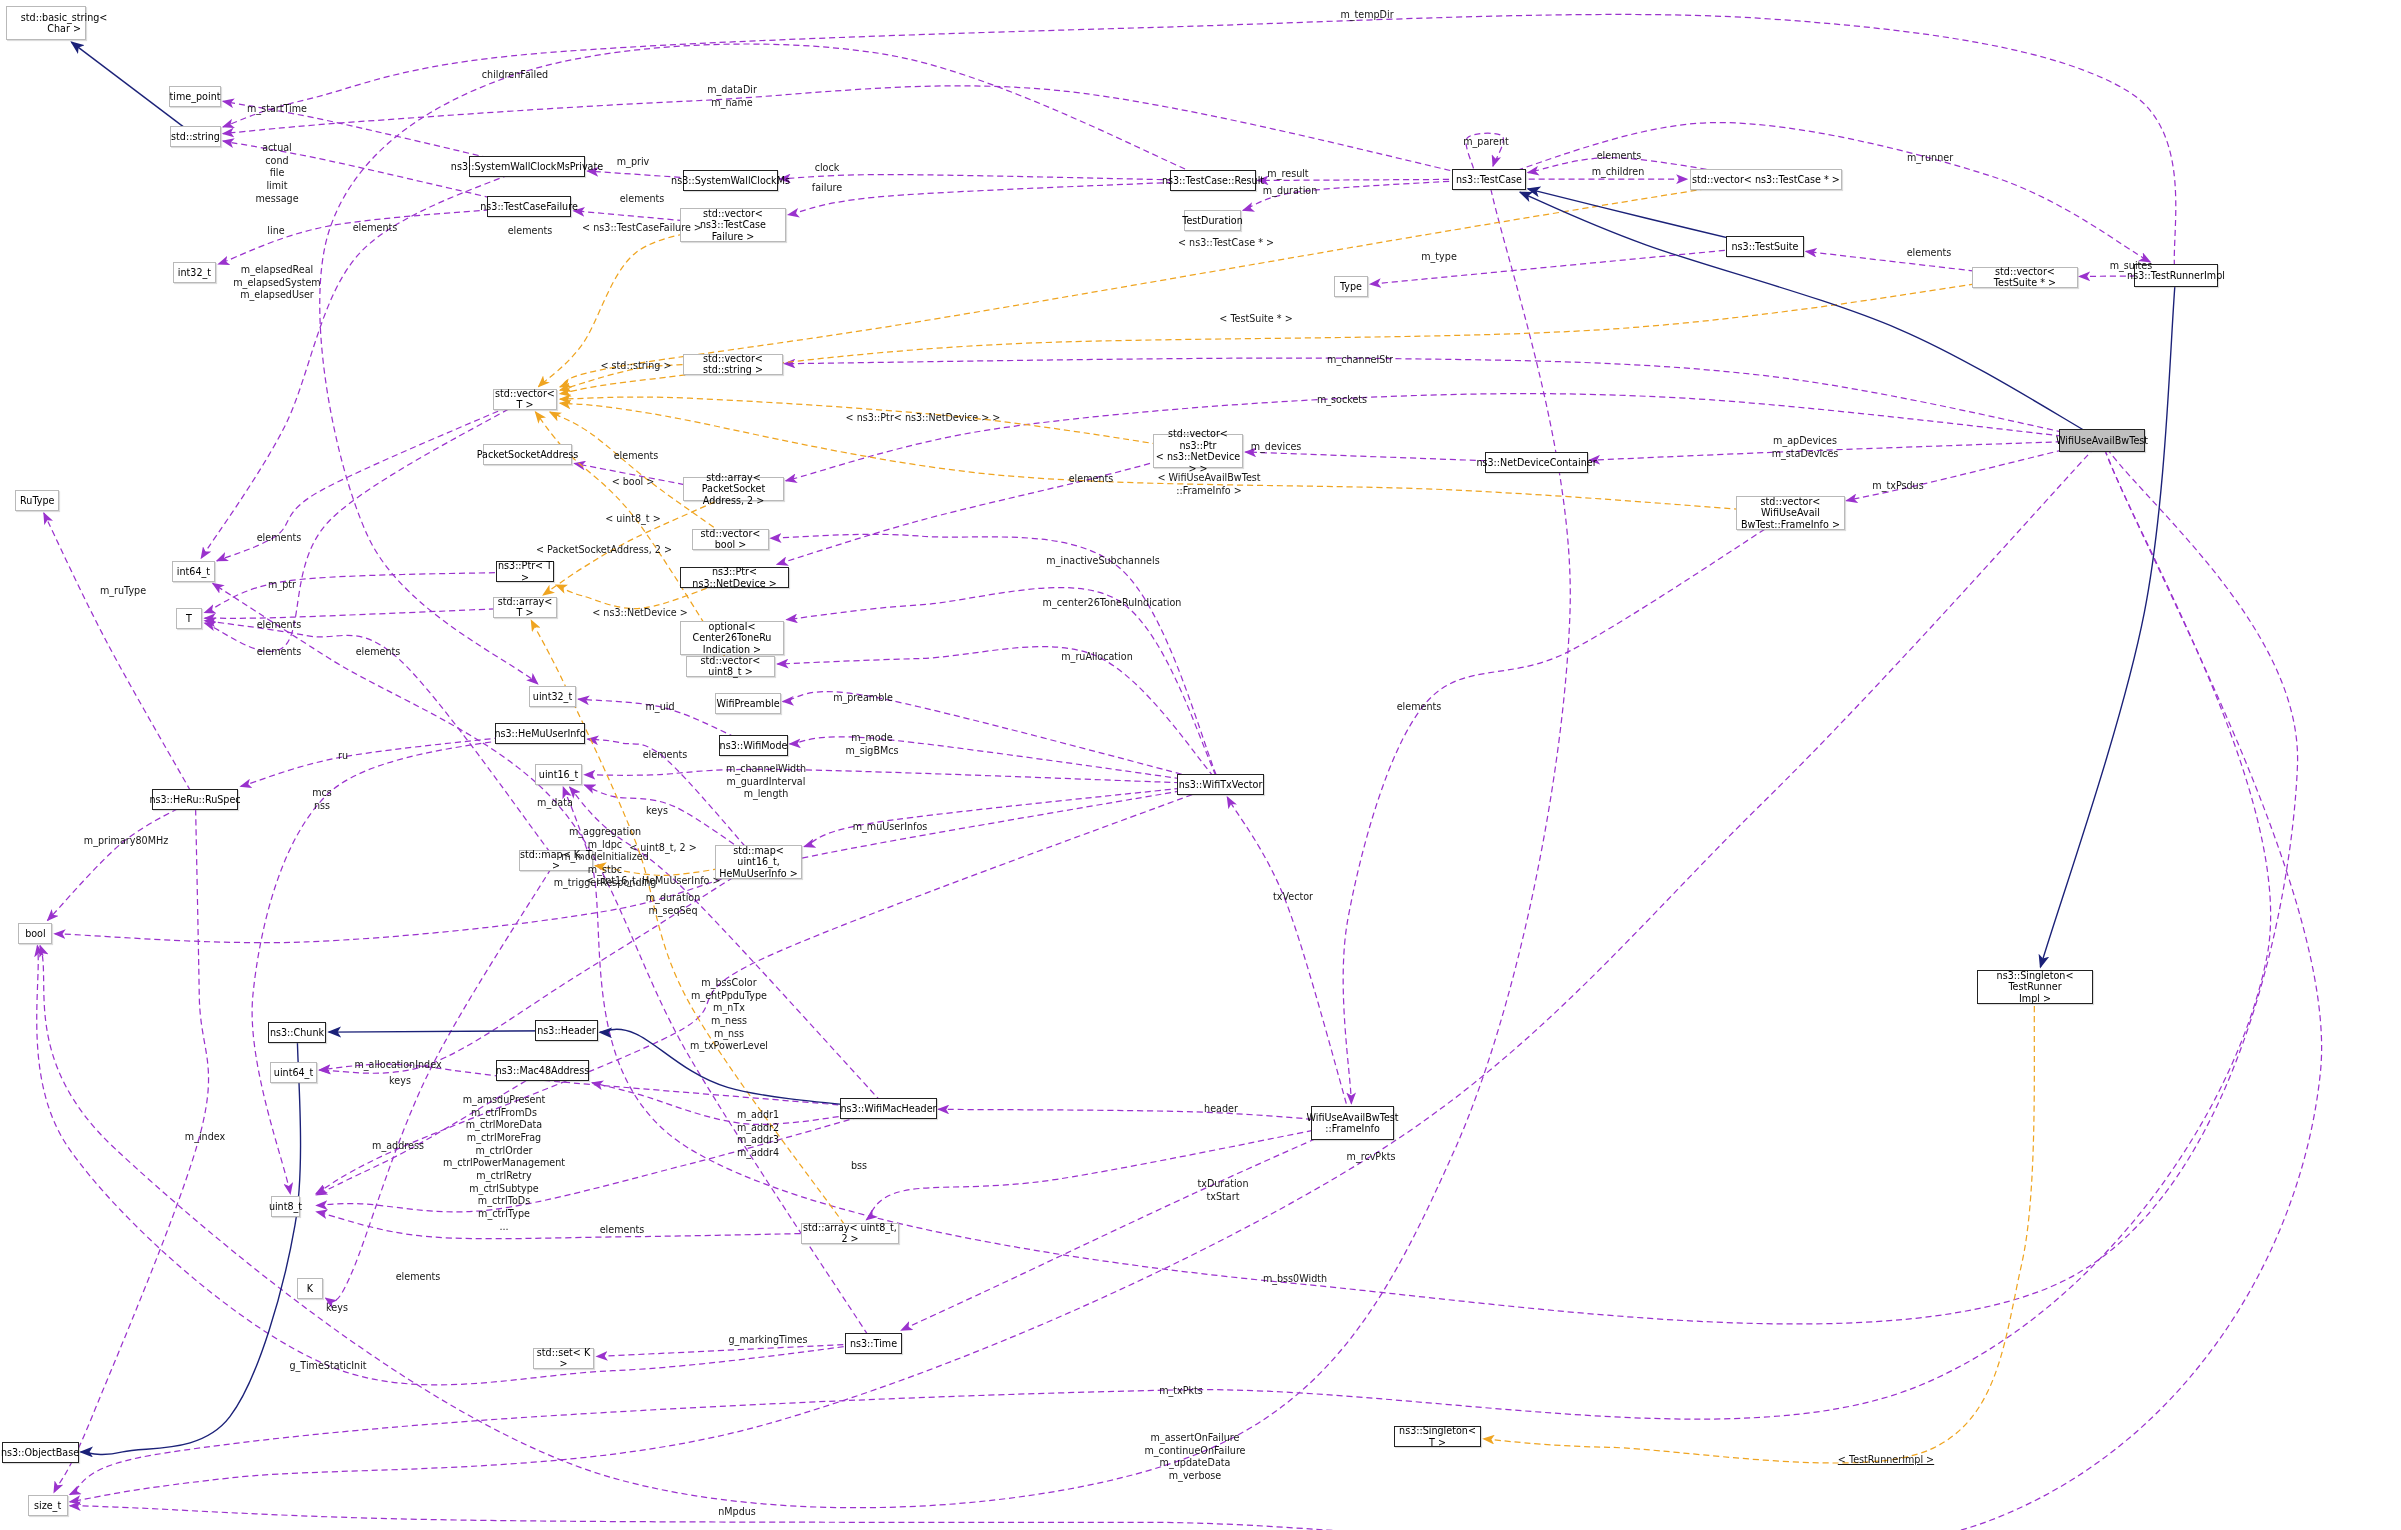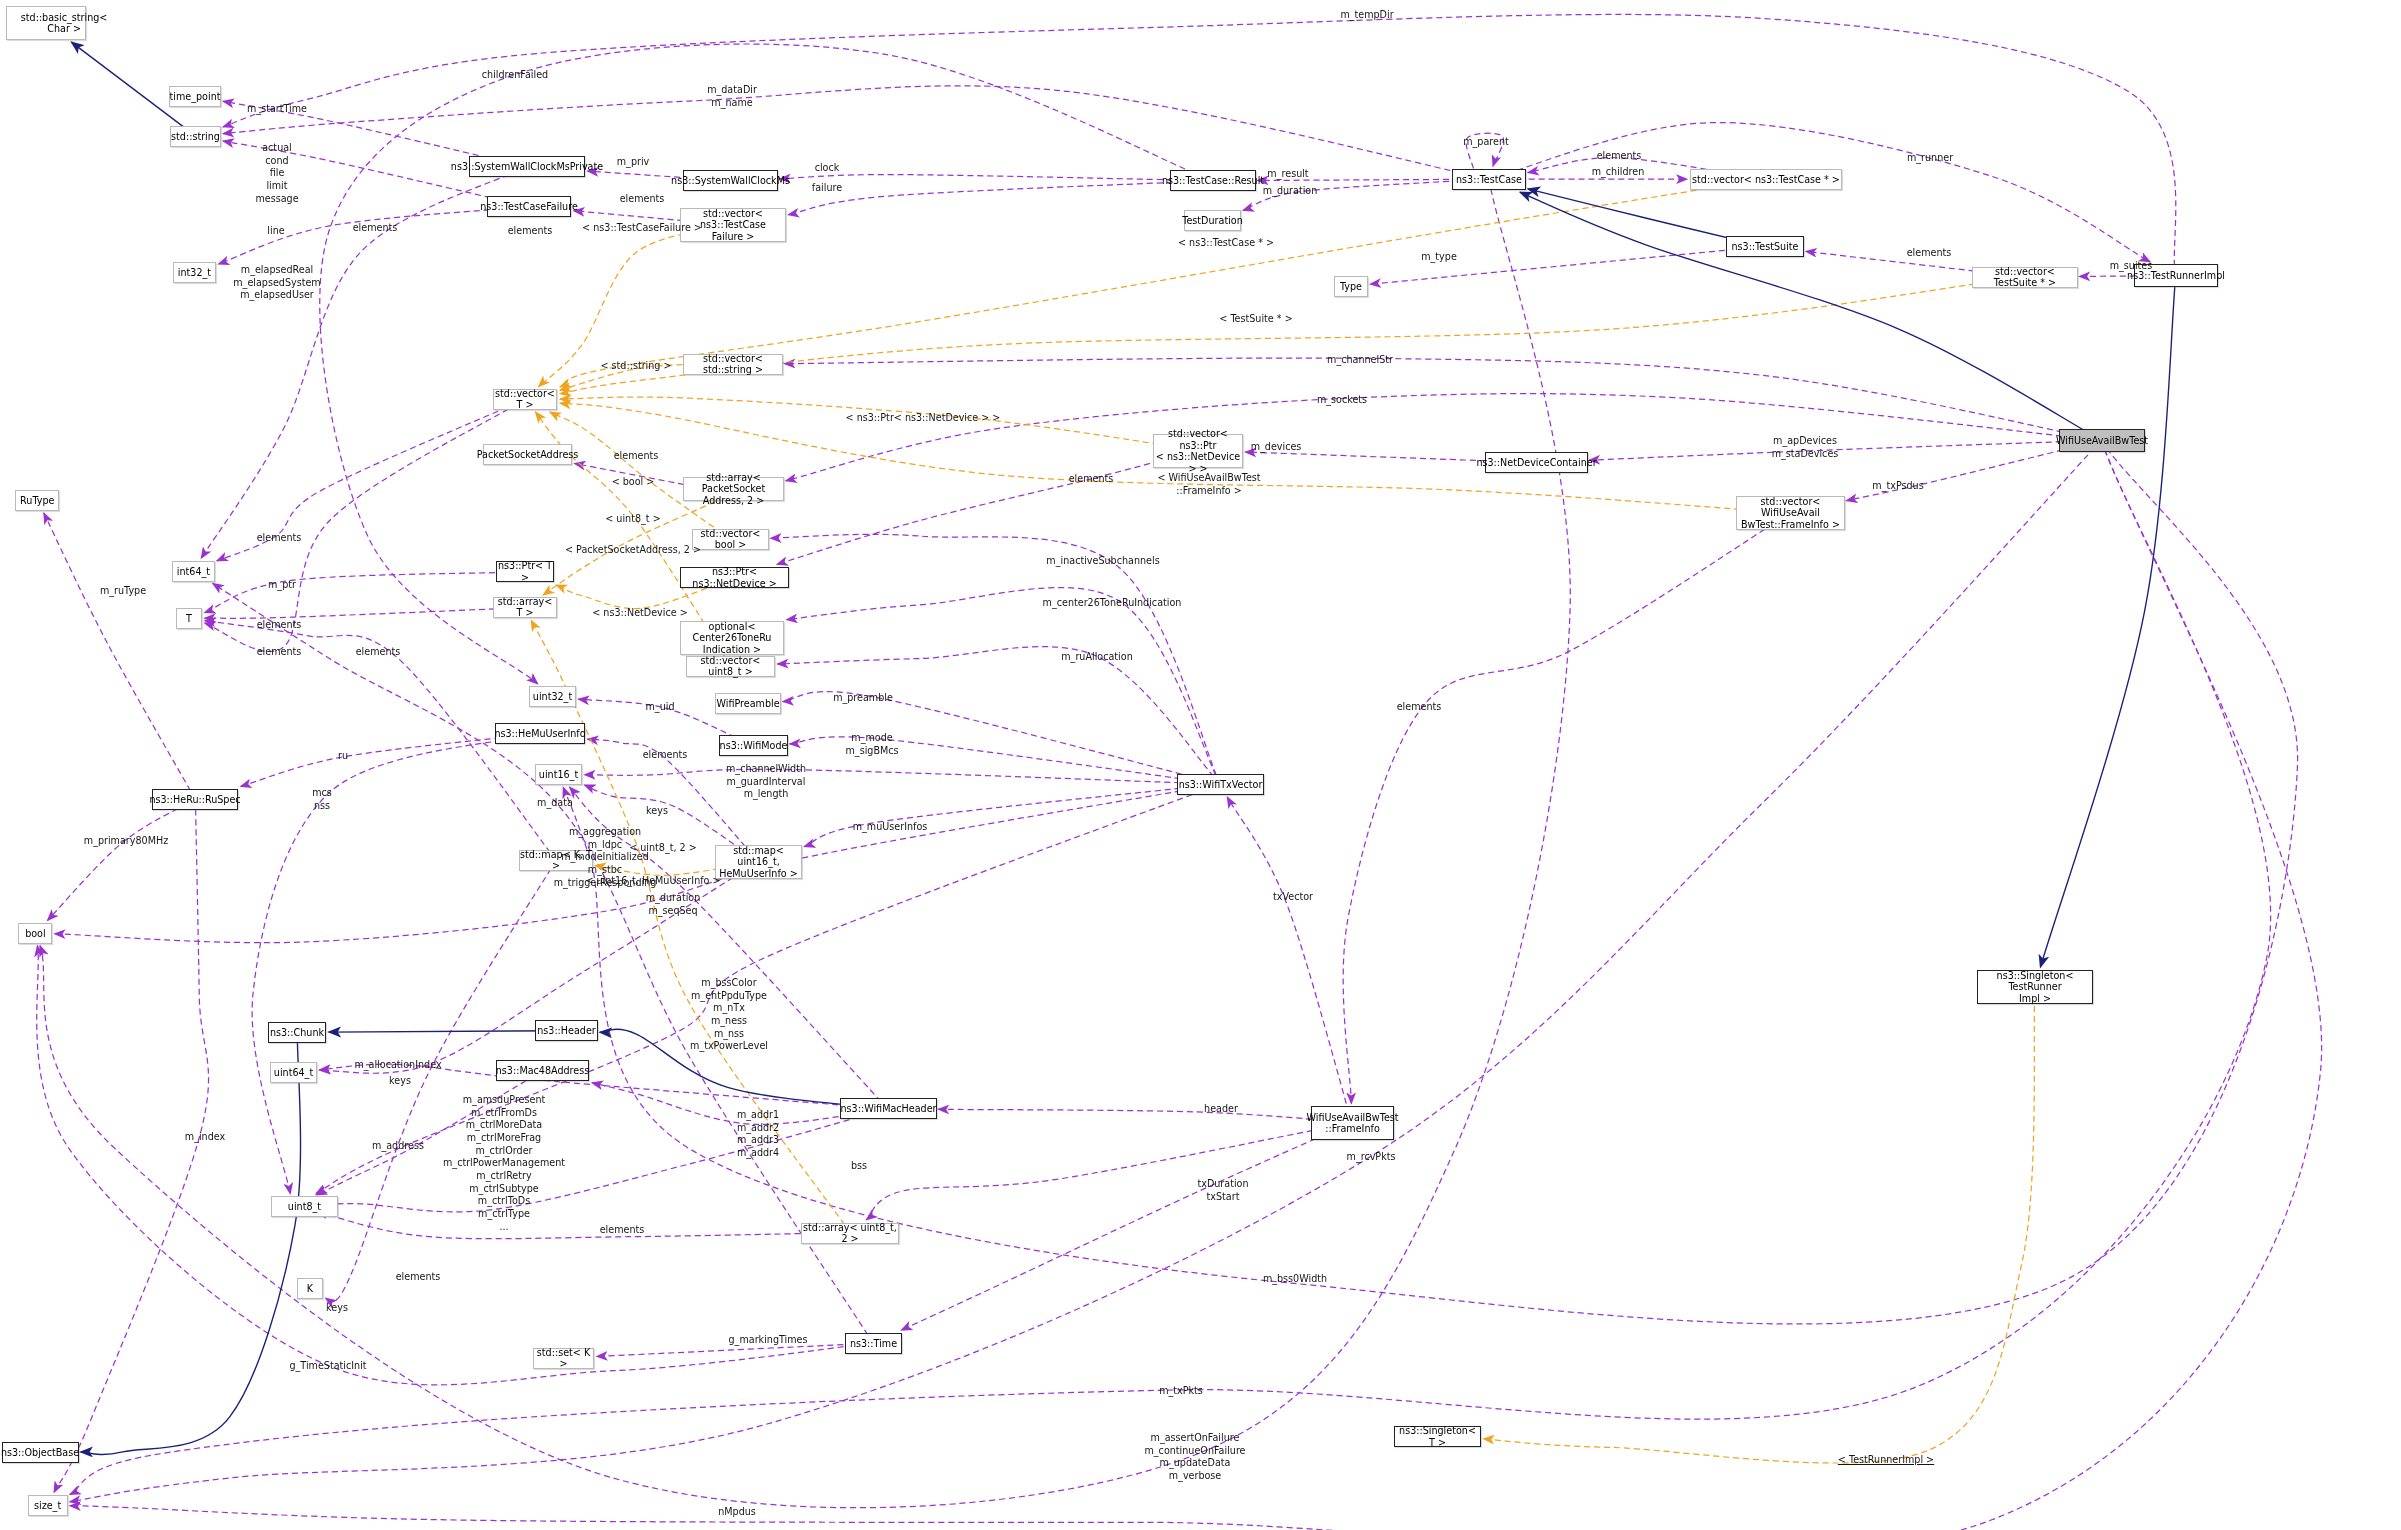--- a/index.html
+++ b/index.html
@@ -178,21 +178,21 @@
     <div class="node b" style="left: 152px; top: 789px; width: 86px; height: 21.4px;">ns3::HeRu::RuSpec</div>
     <div class="node n" style="left: 18.4px; top: 923px; width: 34px; height: 20.7px;">bool</div>
     <div class="node b" style="left: 268px; top: 1022px; width: 58px; height: 21.4px;">ns3::Chunk</div>
     <div class="node b" style="left: 535px; top: 1020px; width: 63px; height: 21.4px;">ns3::Header</div>
     <div class="node n" style="left: 270px; top: 1062px; width: 47px; height: 20.7px;">uint64_t</div>
     <div class="node b" style="left: 496px; top: 1060px; width: 93px; height: 21.4px;">ns3::Mac48Address</div>
     <div class="node b" style="left: 840px; top: 1098px; width: 97px; height: 21.4px;">ns3::WifiMacHeader</div>
     <div class="node b" style="left: 1311px; top: 1106px; width: 83px; height: 34px;">WifiUseAvailBwTest
 ::FrameInfo</div>
     <div class="node n" style="left: 801px; top: 1223px; width: 98px; height: 20.7px;">std::array&lt; uint8_t, 2 &gt;</div>
-    <div class="node n" style="left: 271px; top: 1196px; width: 67px; height: 20.7px;">uint8_t</div>
+    <div class="node n" style="left: 271px; top: 1196px; width: 29px; height: 20.7px;">uint8_t</div>
     <div class="node n" style="left: 297px; top: 1278px; width: 26px; height: 20.7px;">K</div>
     <div class="node b" style="left: 845px; top: 1333px; width: 57px; height: 21.4px;">ns3::Time</div>
     <div class="node n" style="left: 533px; top: 1348px; width: 61px; height: 20.7px;">std::set&lt; K &gt;</div>
     <div class="node b" style="left: 1.5px; top: 1442px; width: 77px; height: 21.4px;">ns3::ObjectBase</div>
     <div class="node n" style="left: 27.6px; top: 1495px; width: 40px; height: 20.7px;">size_t</div>
     <div class="node b" style="left: 1394px; top: 1426px; width: 87px; height: 21.4px;">ns3::Singleton&lt; T &gt;</div>
     <div class="node b" style="left: 1977px; top: 970px; width: 116px; height: 34px;">ns3::Singleton&lt; TestRunner
 Impl &gt;</div>
     <div class="elabel" style="left: 1367px; top: 9.2px;">m_tempDir</div>
     <div class="elabel" style="left: 515px; top: 69px;">childrenFailed</div>
@@ -235,21 +235,21 @@
 m_staDevices</div>
     <div class="elabel" style="left: 636px; top: 450px;">elements</div>
     <div class="elabel" style="left: 633px; top: 476px;">&lt; bool &gt;</div>
     <div class="elabel" style="left: 1898px; top: 480px;">m_txPsdus</div>
     <div class="elabel" style="left: 1209px; top: 472px;">&lt; WifiUseAvailBwTest
 ::FrameInfo &gt;</div>
     <div class="elabel" style="left: 1091px; top: 473px;">elements</div>
     <div class="elabel" style="left: 633px; top: 513px;">&lt; uint8_t &gt;</div>
     <div class="elabel" style="left: 279px; top: 532px;">elements</div>
     <div class="elabel" style="left: 1103px; top: 555px;">m_inactiveSubchannels</div>
-    <div class="elabel" style="left: 633px; top: 544px;">&lt; PacketSocketAddress, 2 &gt;</div>
+    <div class="elabel" style="left: 604px; top: 544px;">&lt; PacketSocketAddress, 2 &gt;</div>
     <div class="elabel" style="left: 1112px; top: 597px;">m_center26ToneRuIndication</div>
     <div class="elabel" style="left: 640px; top: 607px;">&lt; ns3::NetDevice &gt;</div>
     <div class="elabel" style="left: 1097px; top: 651px;">m_ruAllocation</div>
     <div class="elabel" style="left: 282px; top: 579px;">m_ptr</div>
     <div class="elabel" style="left: 279px; top: 619px;">elements</div>
     <div class="elabel" style="left: 279px; top: 646px;">elements</div>
     <div class="elabel" style="left: 378px; top: 646px;">elements</div>
     <div class="elabel" style="left: 123px; top: 585px;">m_ruType</div>
     <div class="elabel" style="left: 660px; top: 701px;">m_uid</div>
     <div class="elabel" style="left: 863px; top: 692px;">m_preamble</div>

